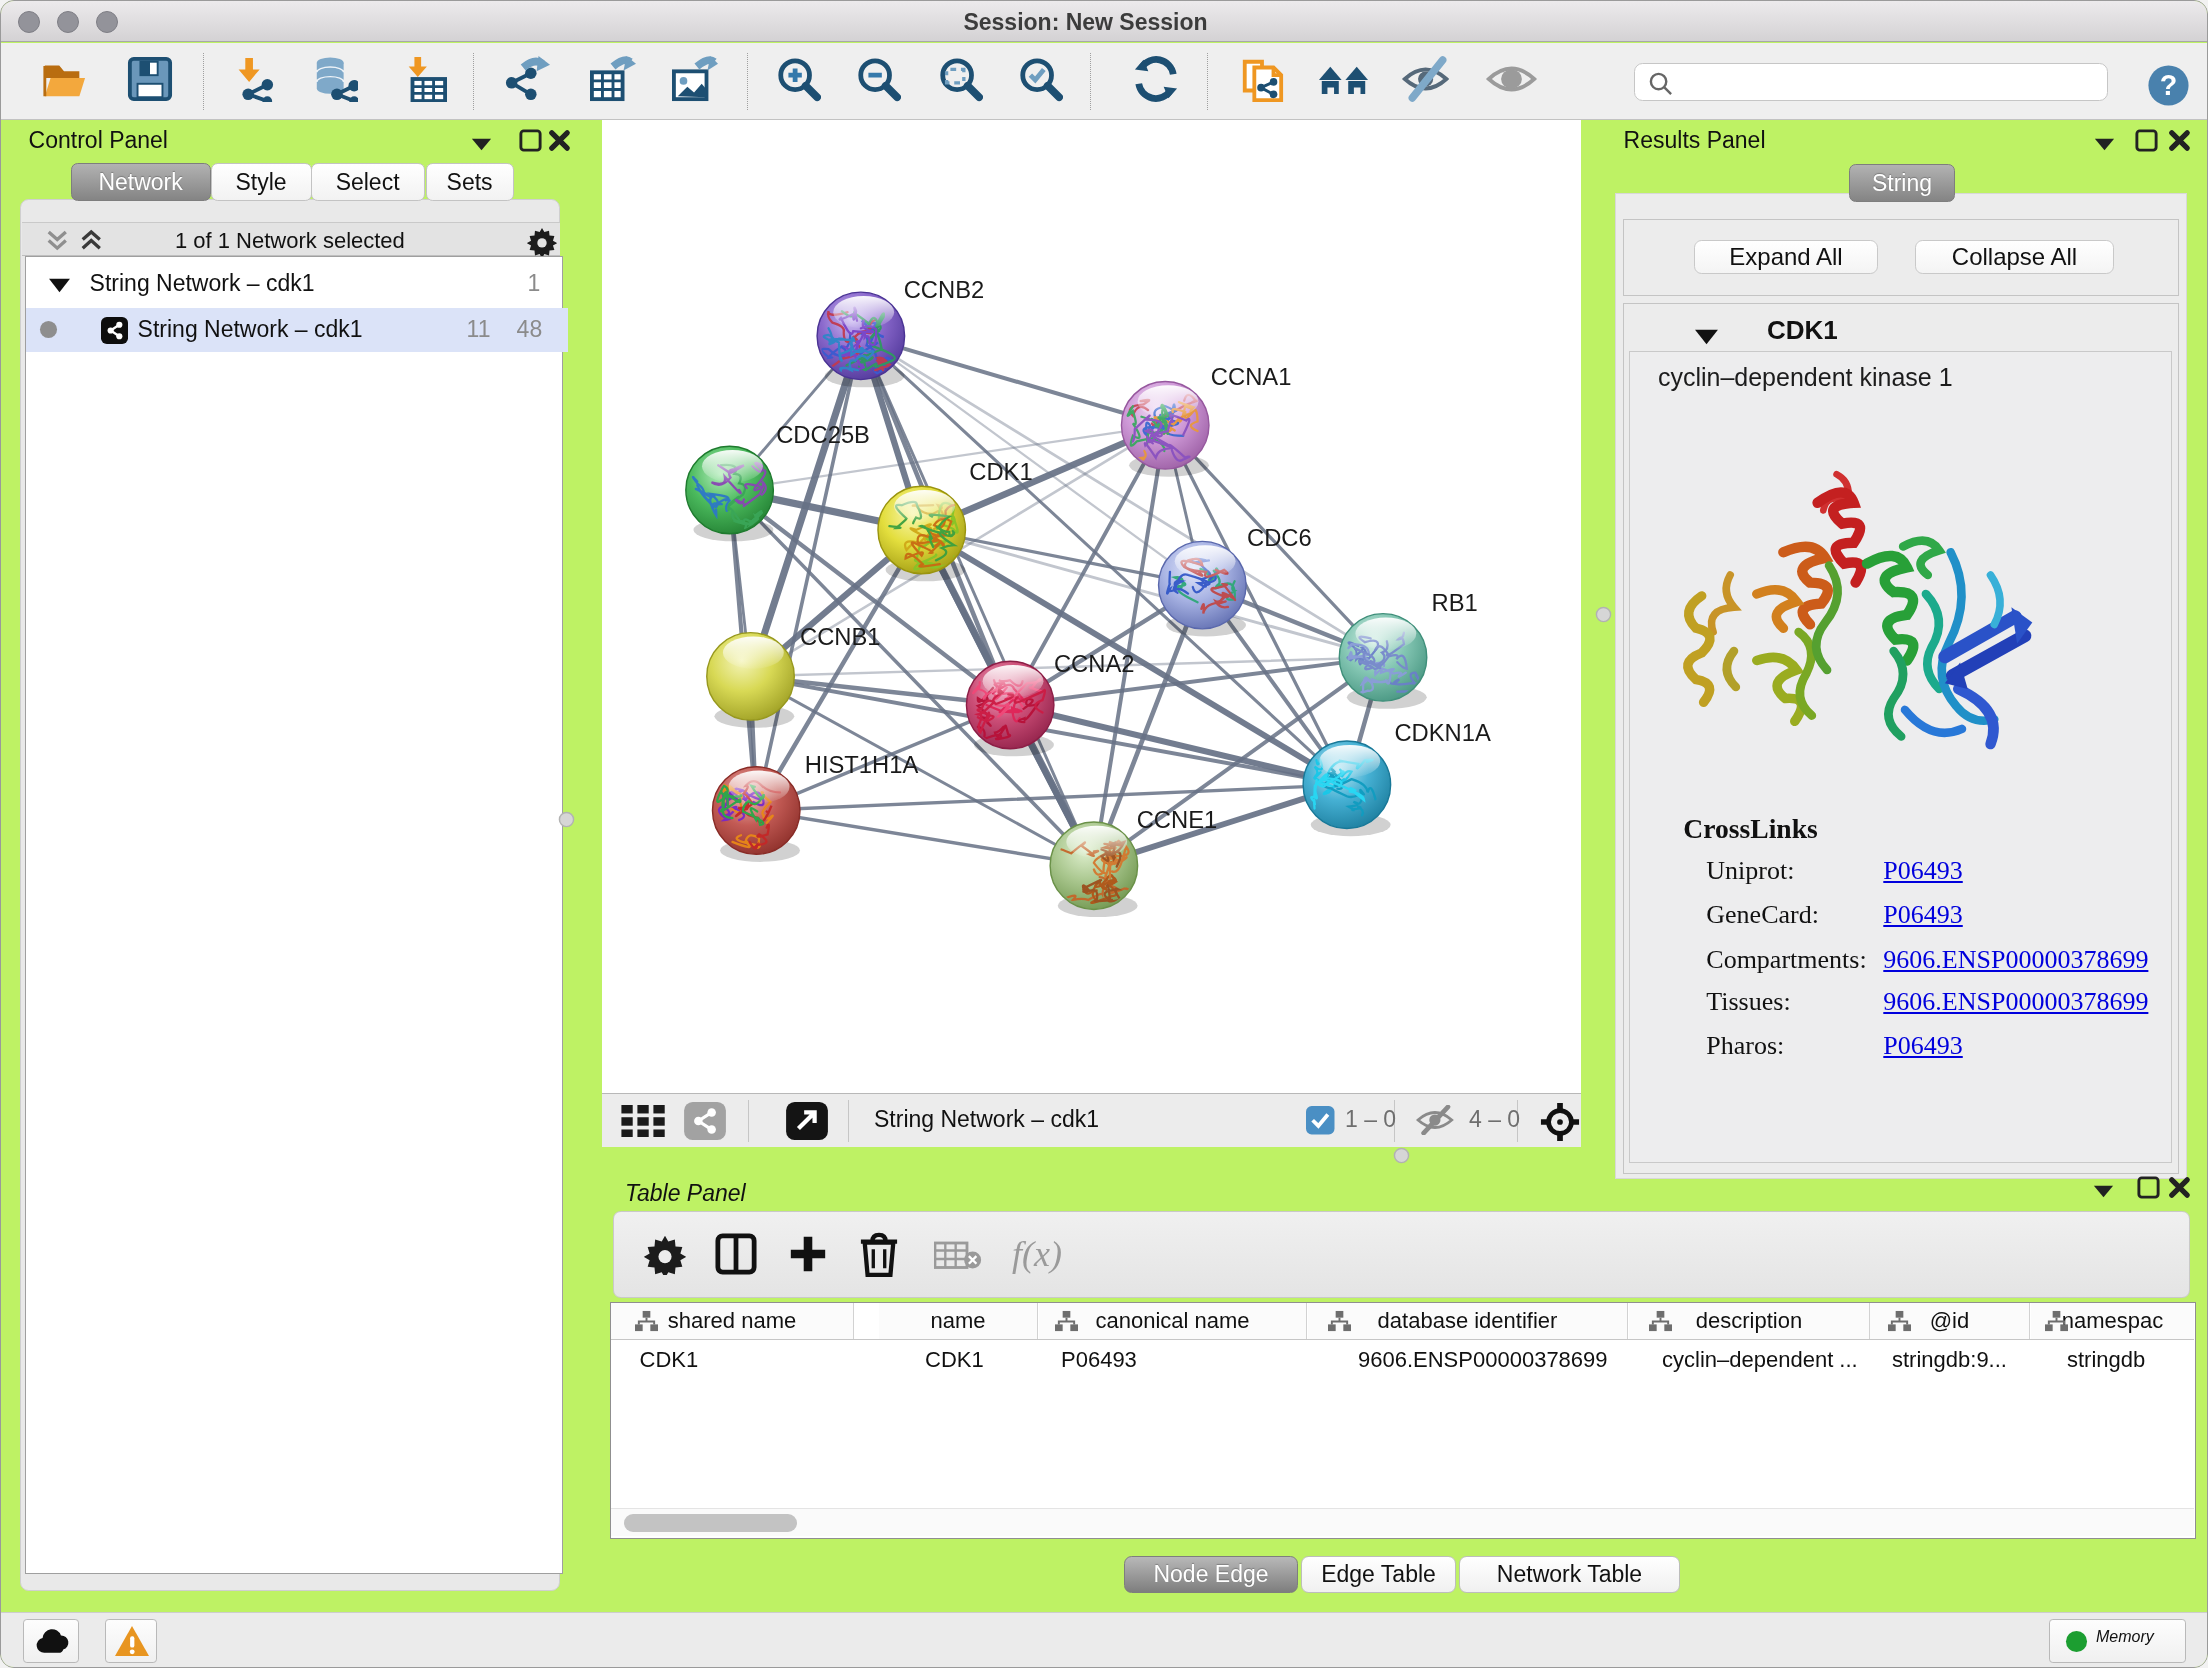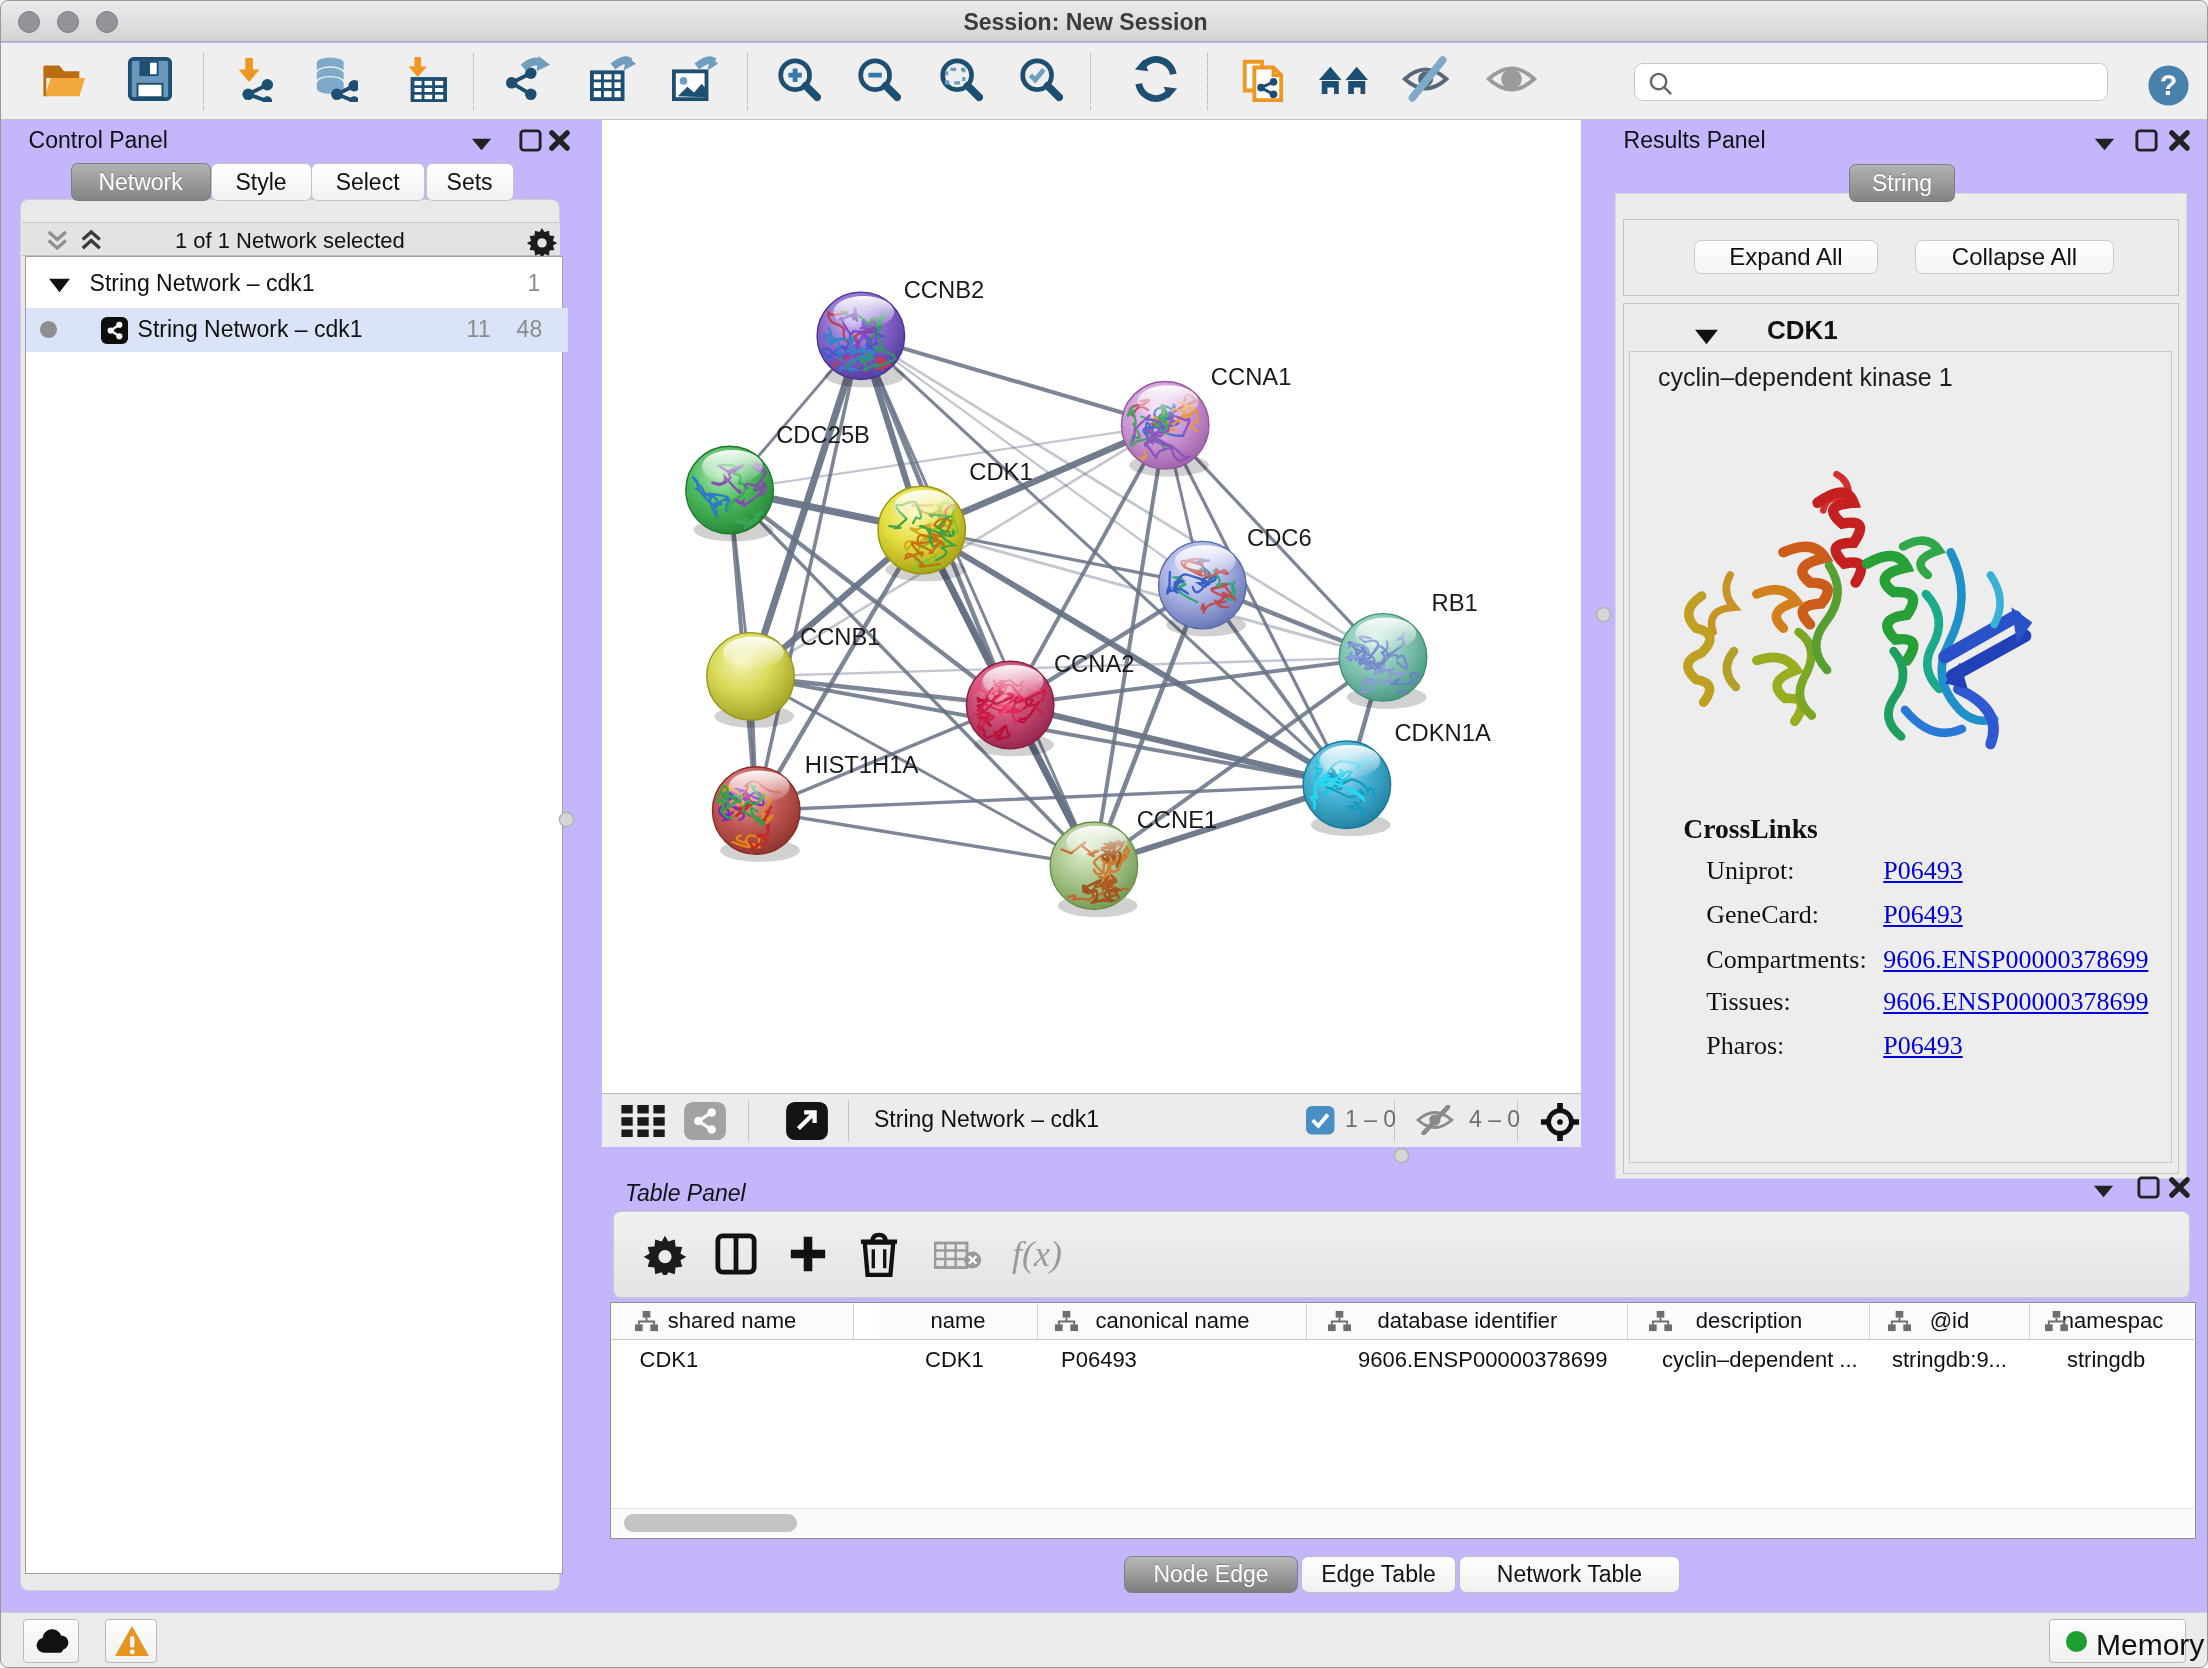--- a/index.html
+++ b/index.html
@@ -1,20 +1,20 @@
 <!DOCTYPE html>
 <html style="font-size:15px"><head>
 <meta charset="utf-8">
 <title>Session: New Session</title>
 <style>
 * { margin:0; padding:0; box-sizing:border-box; }
 html,body { width:2208px; height:1668px; background:#f2f2f2; overflow:hidden; }
 body { font-family:"Liberation Sans", sans-serif; color:#111; }
 #win { position:absolute; left:0; top:0; width:2208px; height:1668px;
-  background:#c4b5fd; border:1px solid #9a9a9a; border-radius:8px; overflow:hidden; }
+  background:#bef264; border:1px solid #9a9a9a; border-radius:14px; overflow:hidden; }
 .abs { position:absolute; }
 #titlebar { position:absolute; left:0; top:0; width:100%; height:41px;
   background:linear-gradient(#eceaec,#d4d2d4); border-bottom:1px solid #a8a8a8; }
 .tl { position:absolute; top:9.5px; width:22px; height:22px; border-radius:50%;
   background:#93939a; border:1px solid #7e7e85; }
 #titletext { position:absolute; top:7.6px; left:0; width:2169px; text-align:center;
   font-size:23px; font-weight:bold; color:#3c3c3c; }
 #toolbar { position:absolute; left:0; top:42px; width:100%; height:77px;
   background:#efefef; border-bottom:1px solid #c2c2c2; }
 .vsep { position:absolute; top:9.5px; height:57px; width:0;
@@ -821,17 +821,17 @@
     <svg class="abs" style="left:7.6px;top:4.8px;" width="36" height="34" viewBox="0 0 38 36">
       <path d="M19 2 L37 34 H1 Z" fill="#e89520"></path>
       <rect x="17" y="13" width="4.5" height="12" rx="2" fill="#fff"></rect>
       <circle cx="19.2" cy="29.5" r="2.6" fill="#fff"></circle>
     </svg>
   </div>
   <div class="sbtn" style="left:2048px;width:137px;">
     <svg class="abs" style="left:15px;top:10.5px;" width="23" height="23" viewBox="0 0 24 24">
           <circle cx="12" cy="12" r="11" fill="#1c9e31"></circle>
         </svg>
-    <div class="abs" style="left:46px;top:8.6px;font-size:30px;">Memory</div>
+    <div class="abs" style="left:46px;top:8.6px;font-size:16px;font-style:italic;">Memory</div>
   </div>
 </div>
 </div>
 
 
 </body></html>

